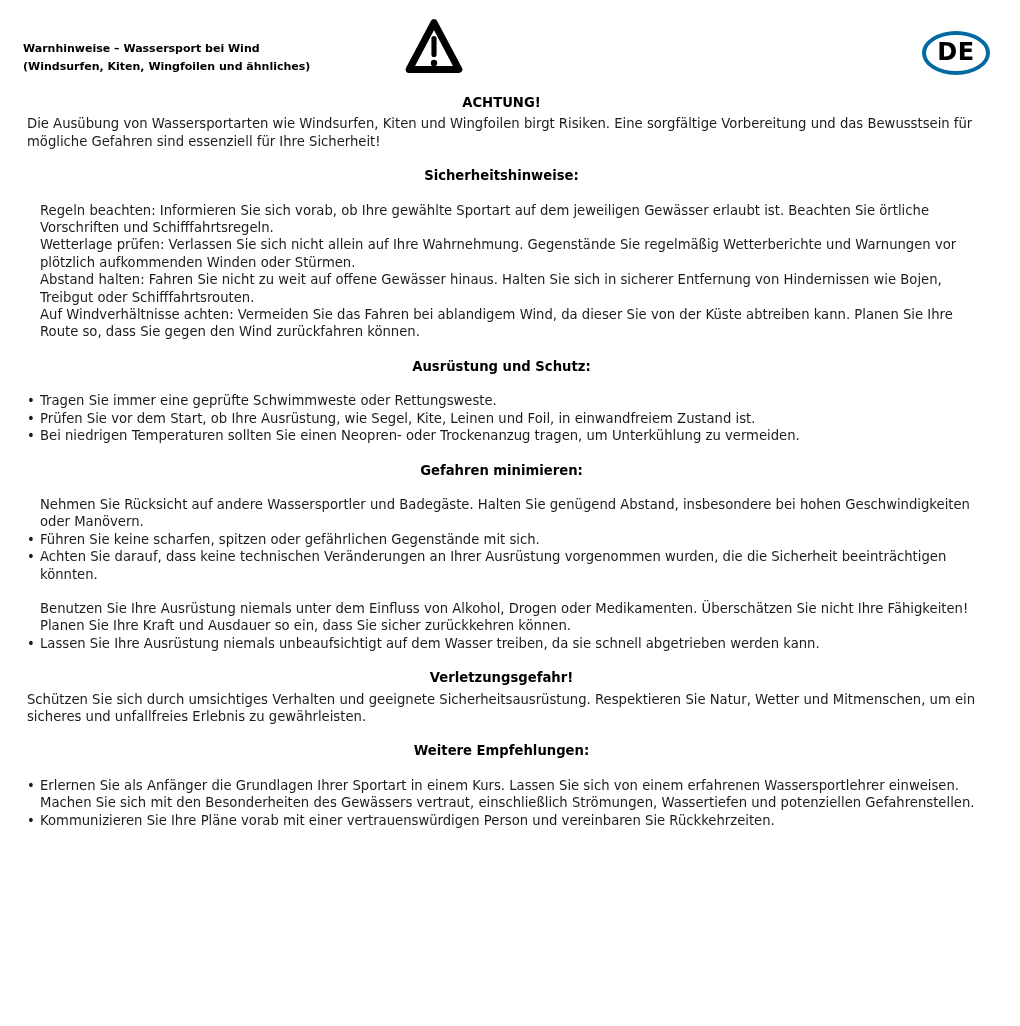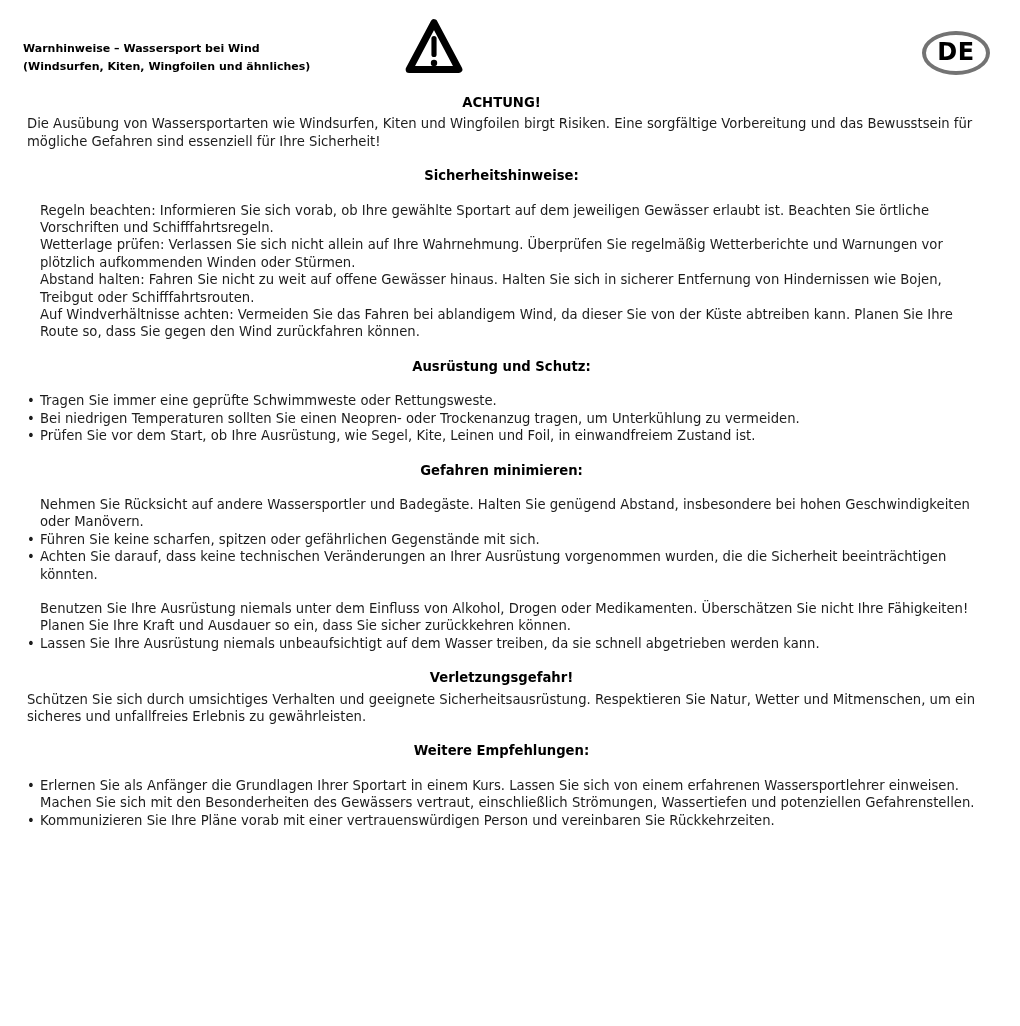--- a/index.html
+++ b/index.html
@@ -37,21 +37,21 @@
     width: 60px;
     height: 64px;
   }
   .lang-badge {
     position: absolute;
     left: 922px;
     top: 31px;
     box-sizing: border-box;
     width: 68px;
     height: 44px;
-    border: 4px solid #737373;
+    border: 4px solid #0369a1;
     border-radius: 50%;
     display: flex;
     align-items: center;
     justify-content: center;
     font-weight: 700;
     font-size: 24px;
     letter-spacing: 0.5px;
     color: #000;
   }
 
@@ -102,30 +102,30 @@
   <div class="content">
 
     <section class="block" style="margin-top:0">
       <p class="heading">ACHTUNG!</p>
       <p class="para">Die Ausübung von Wassersportarten wie Windsurfen, Kiten und Wingfoilen birgt Risiken. Eine sorgfältige Vorbereitung und das Bewusstsein für mögliche Gefahren sind essenziell für Ihre Sicherheit!</p>
     </section>
 
     <section class="block">
       <p class="heading gap-after">Sicherheitshinweise:</p>
       <div class="item">Regeln beachten: Informieren Sie sich vorab, ob Ihre gewählte Sportart auf dem jeweiligen Gewässer erlaubt ist. Beachten Sie örtliche Vorschriften und Schifffahrtsregeln.</div>
-      <div class="item">Wetterlage prüfen: Verlassen Sie sich nicht allein auf Ihre Wahrnehmung. Überprüfen Sie regelmäßig Wetterberichte und Warnungen vor plötzlich aufkommenden Winden oder Stürmen.</div>
+      <div class="item">Wetterlage prüfen: Verlassen Sie sich nicht allein auf Ihre Wahrnehmung. Gegenstände Sie regelmäßig Wetterberichte und Warnungen vor plötzlich aufkommenden Winden oder Stürmen.</div>
       <div class="item">Abstand halten: Fahren Sie nicht zu weit auf offene Gewässer hinaus. Halten Sie sich in sicherer Entfernung von Hindernissen wie Bojen, Treibgut oder Schifffahrtsrouten.</div>
       <div class="item">Auf Windverhältnisse achten: Vermeiden Sie das Fahren bei ablandigem Wind, da dieser Sie von der Küste abtreiben kann. Planen Sie Ihre Route so, dass Sie gegen den Wind zurückfahren können.</div>
     </section>
 
     <section class="block">
       <p class="heading gap-after">Ausrüstung und Schutz:</p>
       <div class="item bullet">Tragen Sie immer eine geprüfte Schwimmweste oder Rettungsweste.</div>
+      <div class="item bullet">Prüfen Sie vor dem Start, ob Ihre Ausrüstung, wie Segel, Kite, Leinen und Foil, in einwandfreiem Zustand ist.</div>
       <div class="item bullet">Bei niedrigen Temperaturen sollten Sie einen Neopren- oder Trockenanzug tragen, um Unterkühlung zu vermeiden.</div>
-      <div class="item bullet">Prüfen Sie vor dem Start, ob Ihre Ausrüstung, wie Segel, Kite, Leinen und Foil, in einwandfreiem Zustand ist.</div>
     </section>
 
     <section class="block">
       <p class="heading gap-after">Gefahren minimieren:</p>
       <div class="item">Nehmen Sie Rücksicht auf andere Wassersportler und Badegäste. Halten Sie genügend Abstand, insbesondere bei hohen Geschwindigkeiten oder Manövern.</div>
       <div class="item bullet">Führen Sie keine scharfen, spitzen oder gefährlichen Gegenstände mit sich.</div>
       <div class="item bullet">Achten Sie darauf, dass keine technischen Veränderungen an Ihrer Ausrüstung vorgenommen wurden, die die Sicherheit beeinträchtigen könnten.</div>
     </section>
 
     <section class="block">

